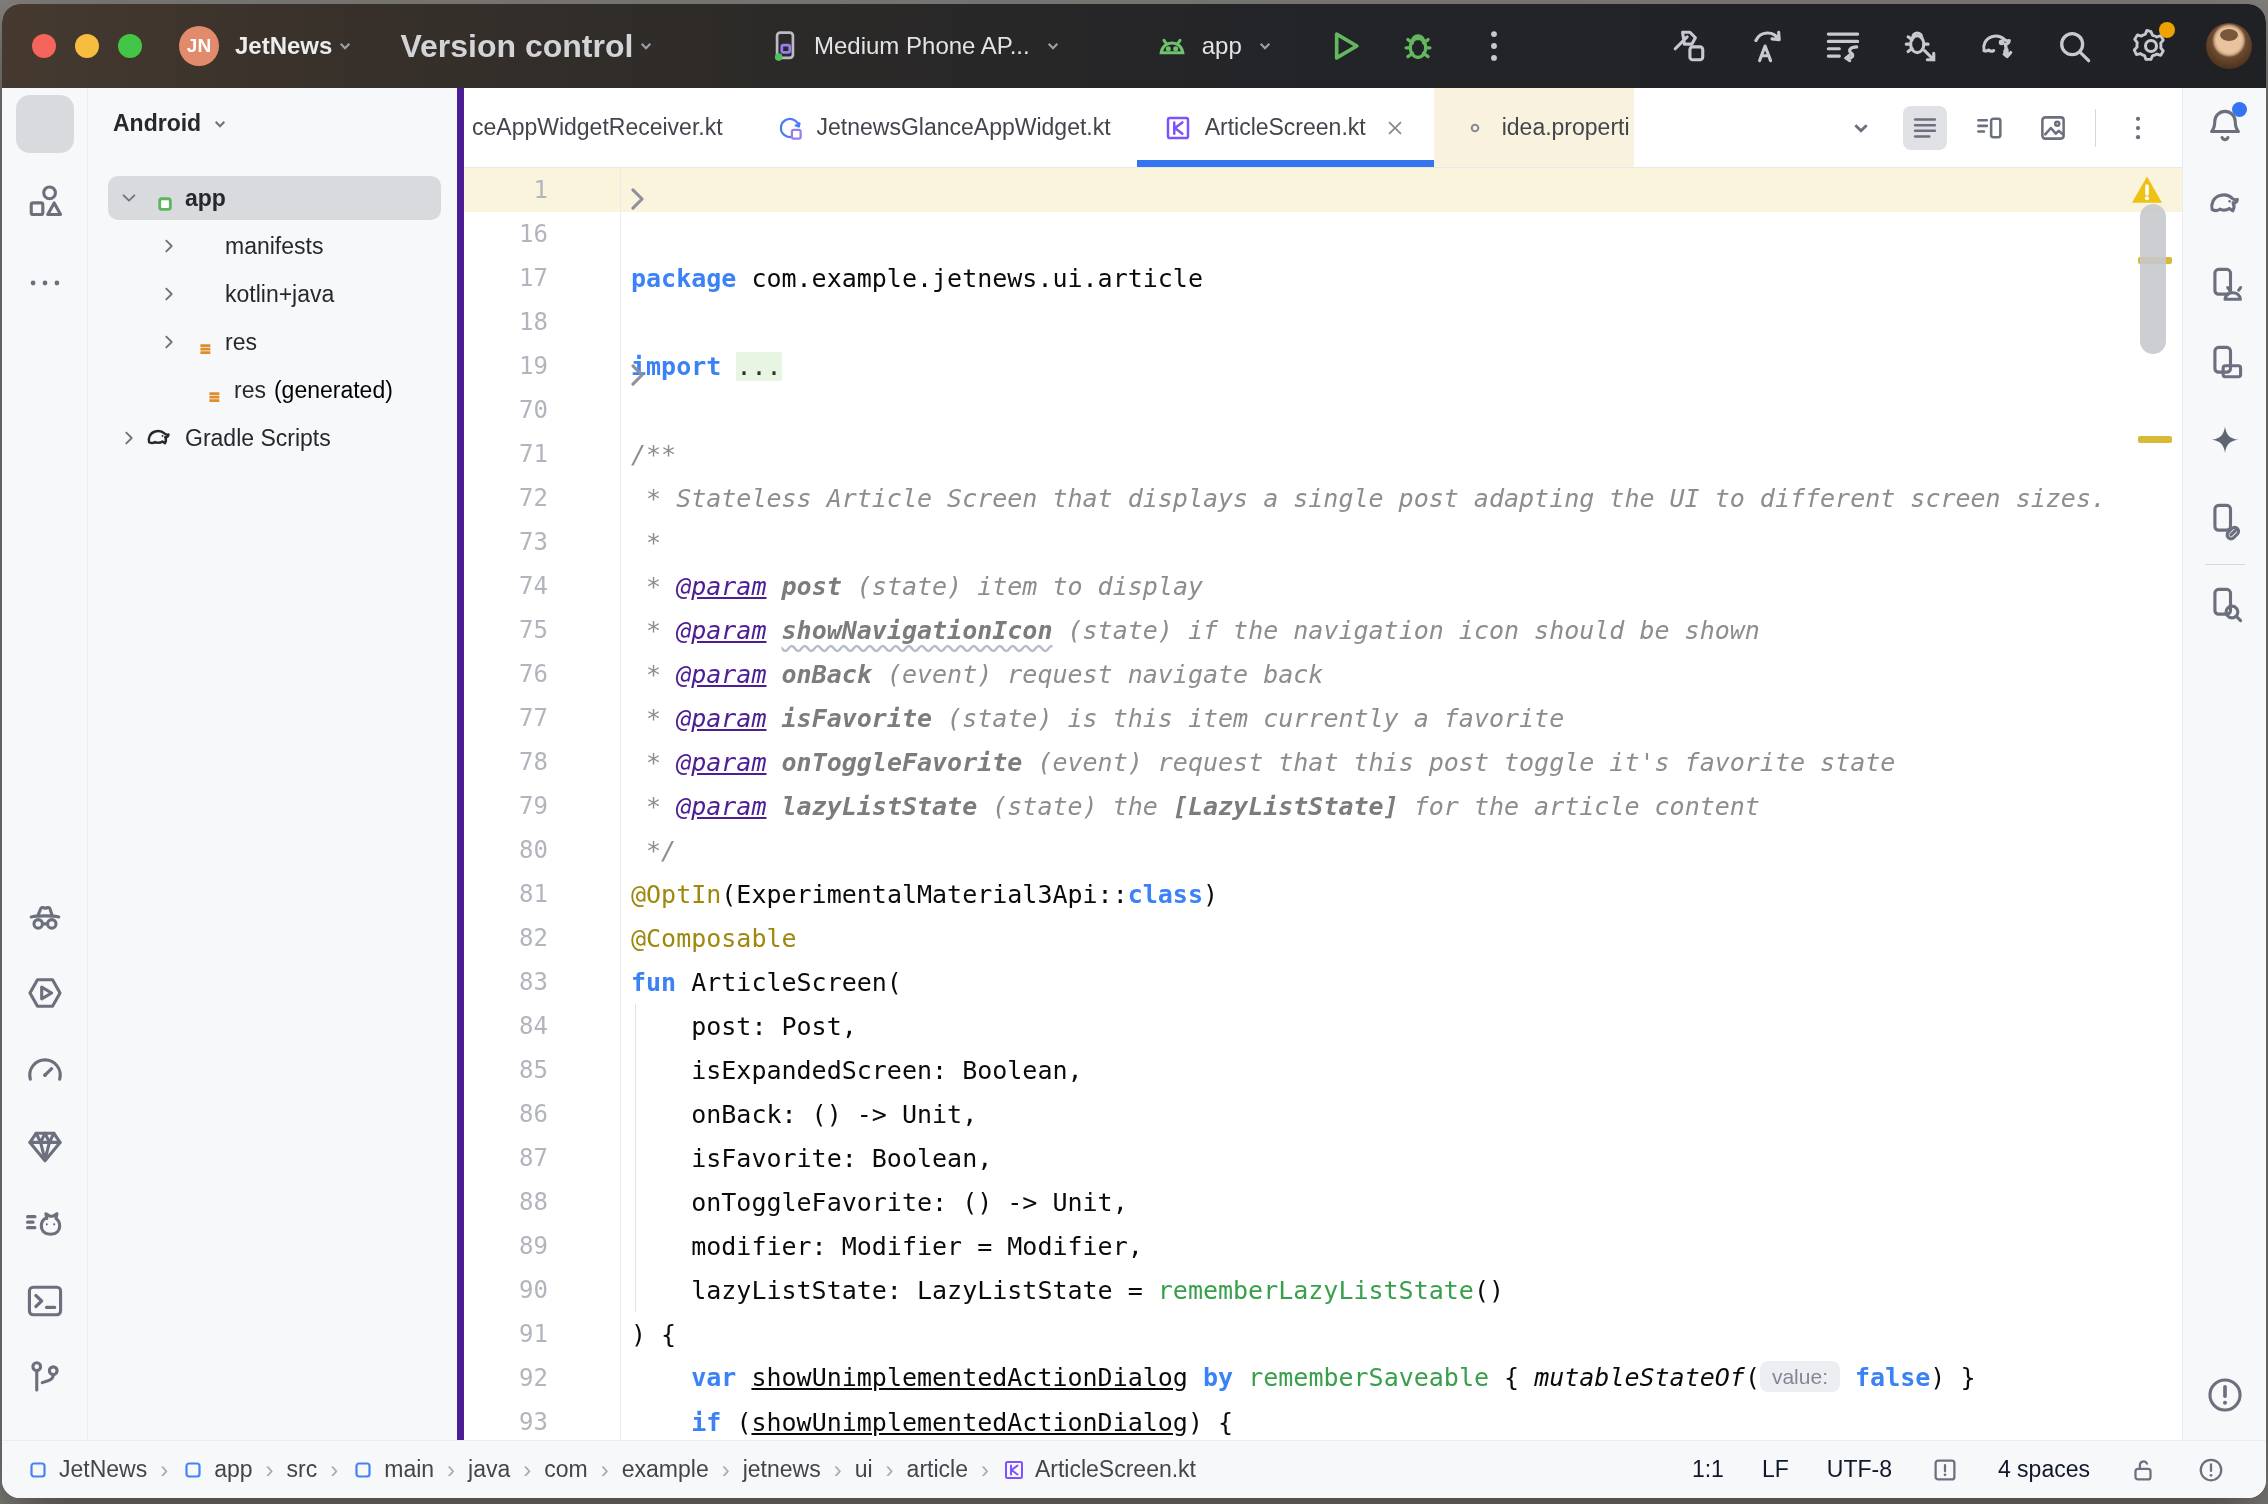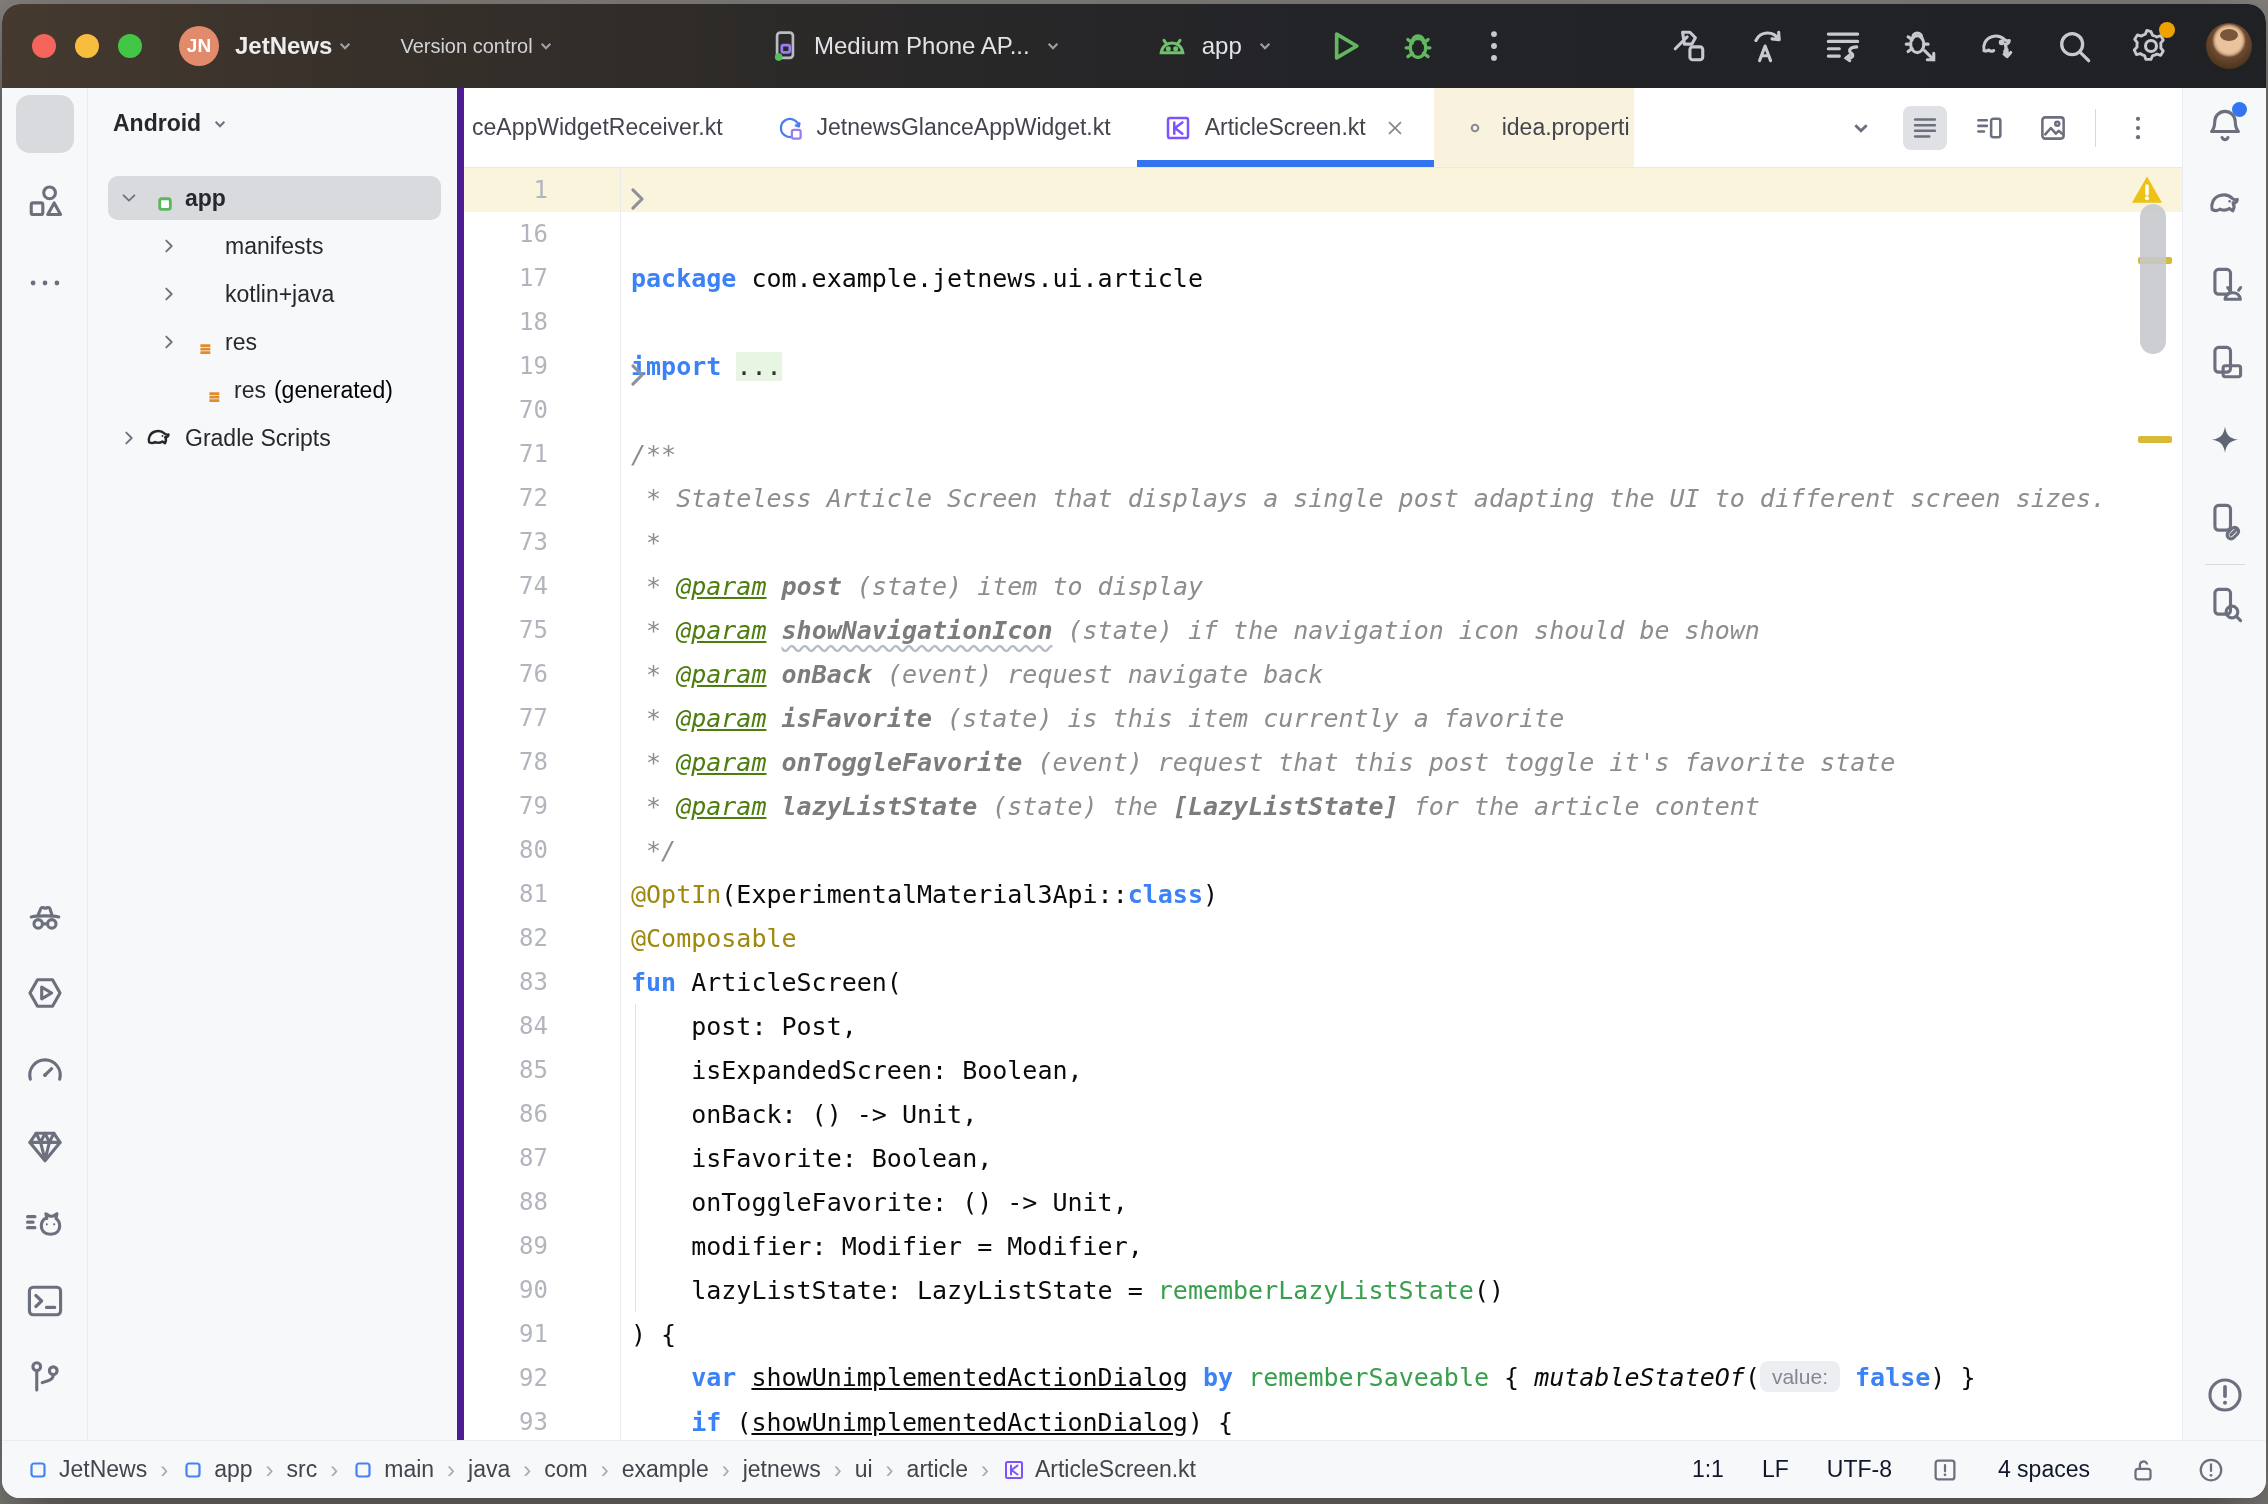--- a/index.html
+++ b/index.html
@@ -12,21 +12,21 @@
   
   .titlebar { height:84px; flex:0 0 84px; position:relative;
               background:linear-gradient(90deg,#463a30 0%,#3a322b 12%,#2c2a28 34%,#232428 58%,#1f2125 100%);
               color:#dfe1e5; }
   .tl { position:absolute; top:30px; width:24px; height:24px; border-radius:50%; }
   .tl.red{ left:30px; background:#f5655b; } .tl.yel{ left:73px; background:#f6bd3e; } .tl.grn{ left:116px; background:#43c645; }
   .tb-left { position:absolute; left:177px; top:0; height:84px; display:flex; align-items:center; }
   .jn-badge { width:40px; height:40px; border-radius:20px; background:#e28a6c; color:#fff;
               font-weight:bold; font-size:19px; display:flex; align-items:center; justify-content:center; }
   .tb-project { margin-left:16px; font-size:24px; font-weight:600; color:#eceded; }
-  .tb-vcs { margin-left:42px; font-size:20px; color:#d2d4d7; }
+  .tb-vcs { margin-left:42px; font-size:32px; color:#d2d4d7;font-weight:bold; }
   .chev { display:inline-block; width:26px; height:26px; color:#9da0a8; }
   .chev svg{ width:100%; height:100%; }
   .tb-center { position:absolute; left:764px; top:0; height:84px; display:flex; align-items:center; }
   .dev-sel { display:flex; align-items:center; gap:10px; font-size:24px; color:#e2e3e6; }
   .run-cfg { display:flex; align-items:center; gap:10px; font-size:24px; color:#e2e3e6; margin-left:86px; }
   .tb-runbtn { margin-left:44px; } .tb-bugbtn { margin-left:30px; } .tb-kebab { margin-left:32px; }
   .tb-right { position:absolute; right:14px; top:0; height:84px; display:flex; align-items:center; gap:33px; }
   .ticon { width:44px; height:44px; color:#c6c9cf; position:relative; }
   .ticon svg { width:100%; height:100%; }
   .gear-dot { position:absolute; right:-2px; top:-2px; width:16px; height:16px; border-radius:50%; background:#eda200; }
@@ -88,21 +88,21 @@
   .foldc { width:83px; flex:0 0 83px; position:relative; height:100%; }
   .foldc .fch { position:absolute; left:48px; top:9px; width:26px; height:26px; color:#8d919c; }
   .foldc .fch svg{ width:100%; height:100%; }
   .ct { color:#0a0a0a; }
   .t-kw { color:#3b82f6; font-weight:bold; }
   .t-ann { color:#9e880d; }
   .t-fn { color:#38a04c; }
   .t-it { font-style:italic; }
   .t-idu { text-decoration:underline; }
   .t-doc { color:#8d8d8d; font-style:italic; }
-  .t-doctag { color:#4d7c0f; font-style:italic; text-decoration:underline; }
+  .t-doctag { color:#4c1d95; font-style:italic; text-decoration:underline; }
   .t-docb { color:#7c7c7c; font-style:italic; font-weight:bold; }
   .t-wavy { text-decoration:underline wavy #b6bcc6; text-underline-offset:6px; }
   .t-cmtfold { background:#e9f5e3; color:#555d49; }
   .t-foldchip { background:#e9f5e3; color:#2e3038; }
   .chipv { display:inline-block; background:#eceef2; color:#828794; border-radius:8px; padding:0 12px;
            font-family:"Liberation Sans", sans-serif; font-size:21px; line-height:31px; transform:translateY(-2px); }
   .indent-guide { position:absolute; left:171px; width:1px; background:#e1e2e6; z-index:2; }
   .warn-tri { position:absolute; right:16px; top:3px; width:38px; height:38px; z-index:5; }
   .vscroll { position:absolute; right:16px; top:36px; width:26px; height:150px; border-radius:13px; background:#c7c9cd; opacity:.9; z-index:6; }
   .stripe-mark { position:absolute; right:10px; width:34px; height:7px; background:#d8ba37; z-index:5; border-radius:2px; }

